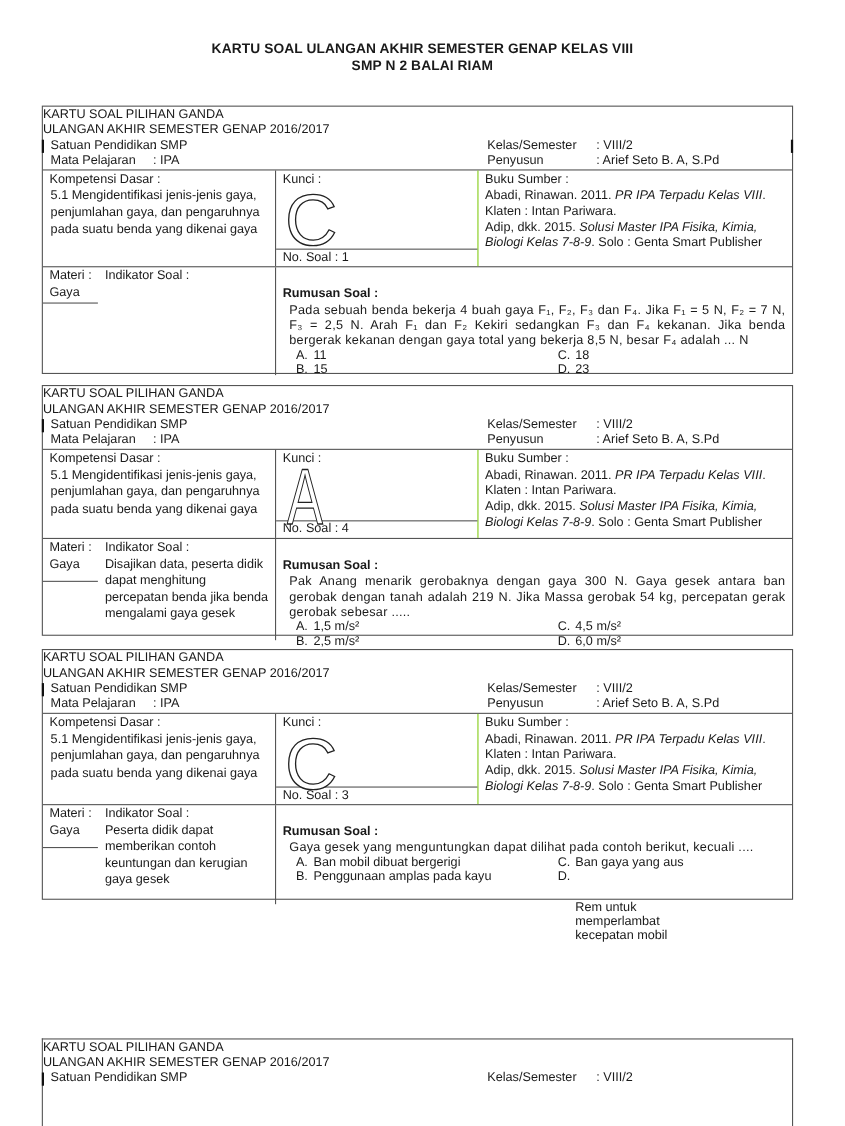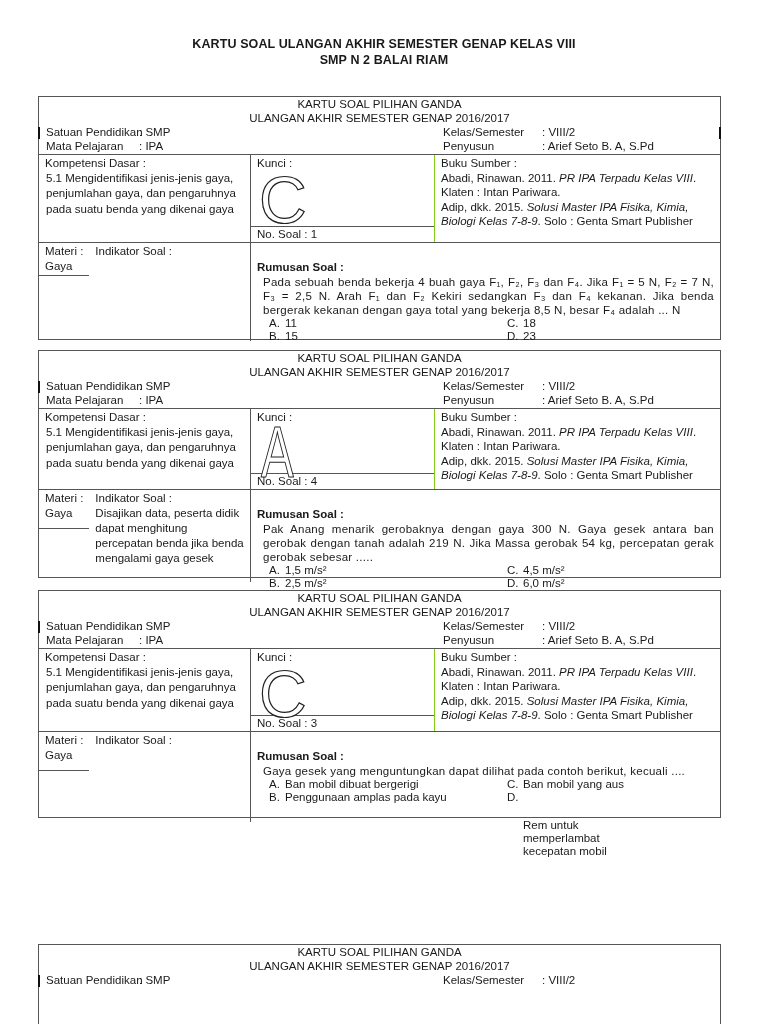--- a/index.html
+++ b/index.html
@@ -2,21 +2,21 @@
 <html><head>
 <meta charset="utf-8">
 <style>
   html, body { margin:0; padding:0; background:#ffffff; }
   body { width:768px; height:1024px; position:relative; overflow:hidden;
          font-family:"Liberation Sans", sans-serif; color:#1a1a1a; }
   .doc-header { position:absolute; left:0; top:36px; width:768px; text-align:center;
                 font-weight:bold; font-size:12.5px; line-height:16px; letter-spacing:0.1px; }
   .card { position:absolute; left:38px; width:683px; border:1px solid #555; box-sizing:border-box;
           font-size:11.5px; line-height:14.5px; background:#fff; }
-  .card-title { text-align:center; font-size:11.5px; line-height:13px; padding-top:1px; }
+  .card-title { text-align:left; font-size:11.5px; line-height:13px; padding-top:1px; }
   .meta { position:relative; height:29px; }
   .meta .l { position:absolute; left:7px; top:0; }
   .meta .r { position:absolute; left:404px; top:0; }
   .meta .row { height:14px; white-space:nowrap; }
   .meta .lbl { display:inline-block; }
   .meta .l .lbl { width:93px; }
   .meta .r .lbl { width:99px; }
   .meta .cut { position:absolute; left:-1px; top:2px; width:2px; height:12px; background:#111; }
   .meta .cut-r { position:absolute; right:-1px; top:2px; width:2px; height:12px; background:#111; }
   .grid-top { display:flex; border-top:1px solid #555; }
@@ -218,33 +218,34 @@
     </div>
   </div>
   <div class="grid-bot" style="height:90px;">
     <div class="col-left">
       <div class="materi" style="height:36px;">
         <div>Materi :</div>
         <div>Gaya</div>
       </div>
       <div class="indikator">
         <div>Indikator Soal :</div>
+        <div>Peserta didik dapat memberikan contoh keuntungan dan kerugian gaya gesek</div>
       </div>
     </div>
     <div class="col-rumusan">
       <div class="rumusan-label">Rumusan Soal :</div>
       <div class="question">Gaya gesek yang menguntungkan dapat dilihat pada contoh berikut, kecuali ....</div>
       <div class="options">
         <div class="opt">
             <span class="k">A.</span>
             <span>Ban mobil dibuat bergerigi</span>
           </div>
         <div class="opt">
             <span class="k">C.</span>
-            <span>Ban mobil yang aus</span>
+            <span>Ban gaya yang aus</span>
           </div>
         <div class="opt">
             <span class="k">B.</span>
             <span>Penggunaan amplas pada kayu</span>
           </div>
         <div class="opt">
             <span class="k">D.</span>
             <span style="width:130px;margin-top:28px;">Rem untuk memperlambat kecepatan mobil</span>
           </div>
       </div>

